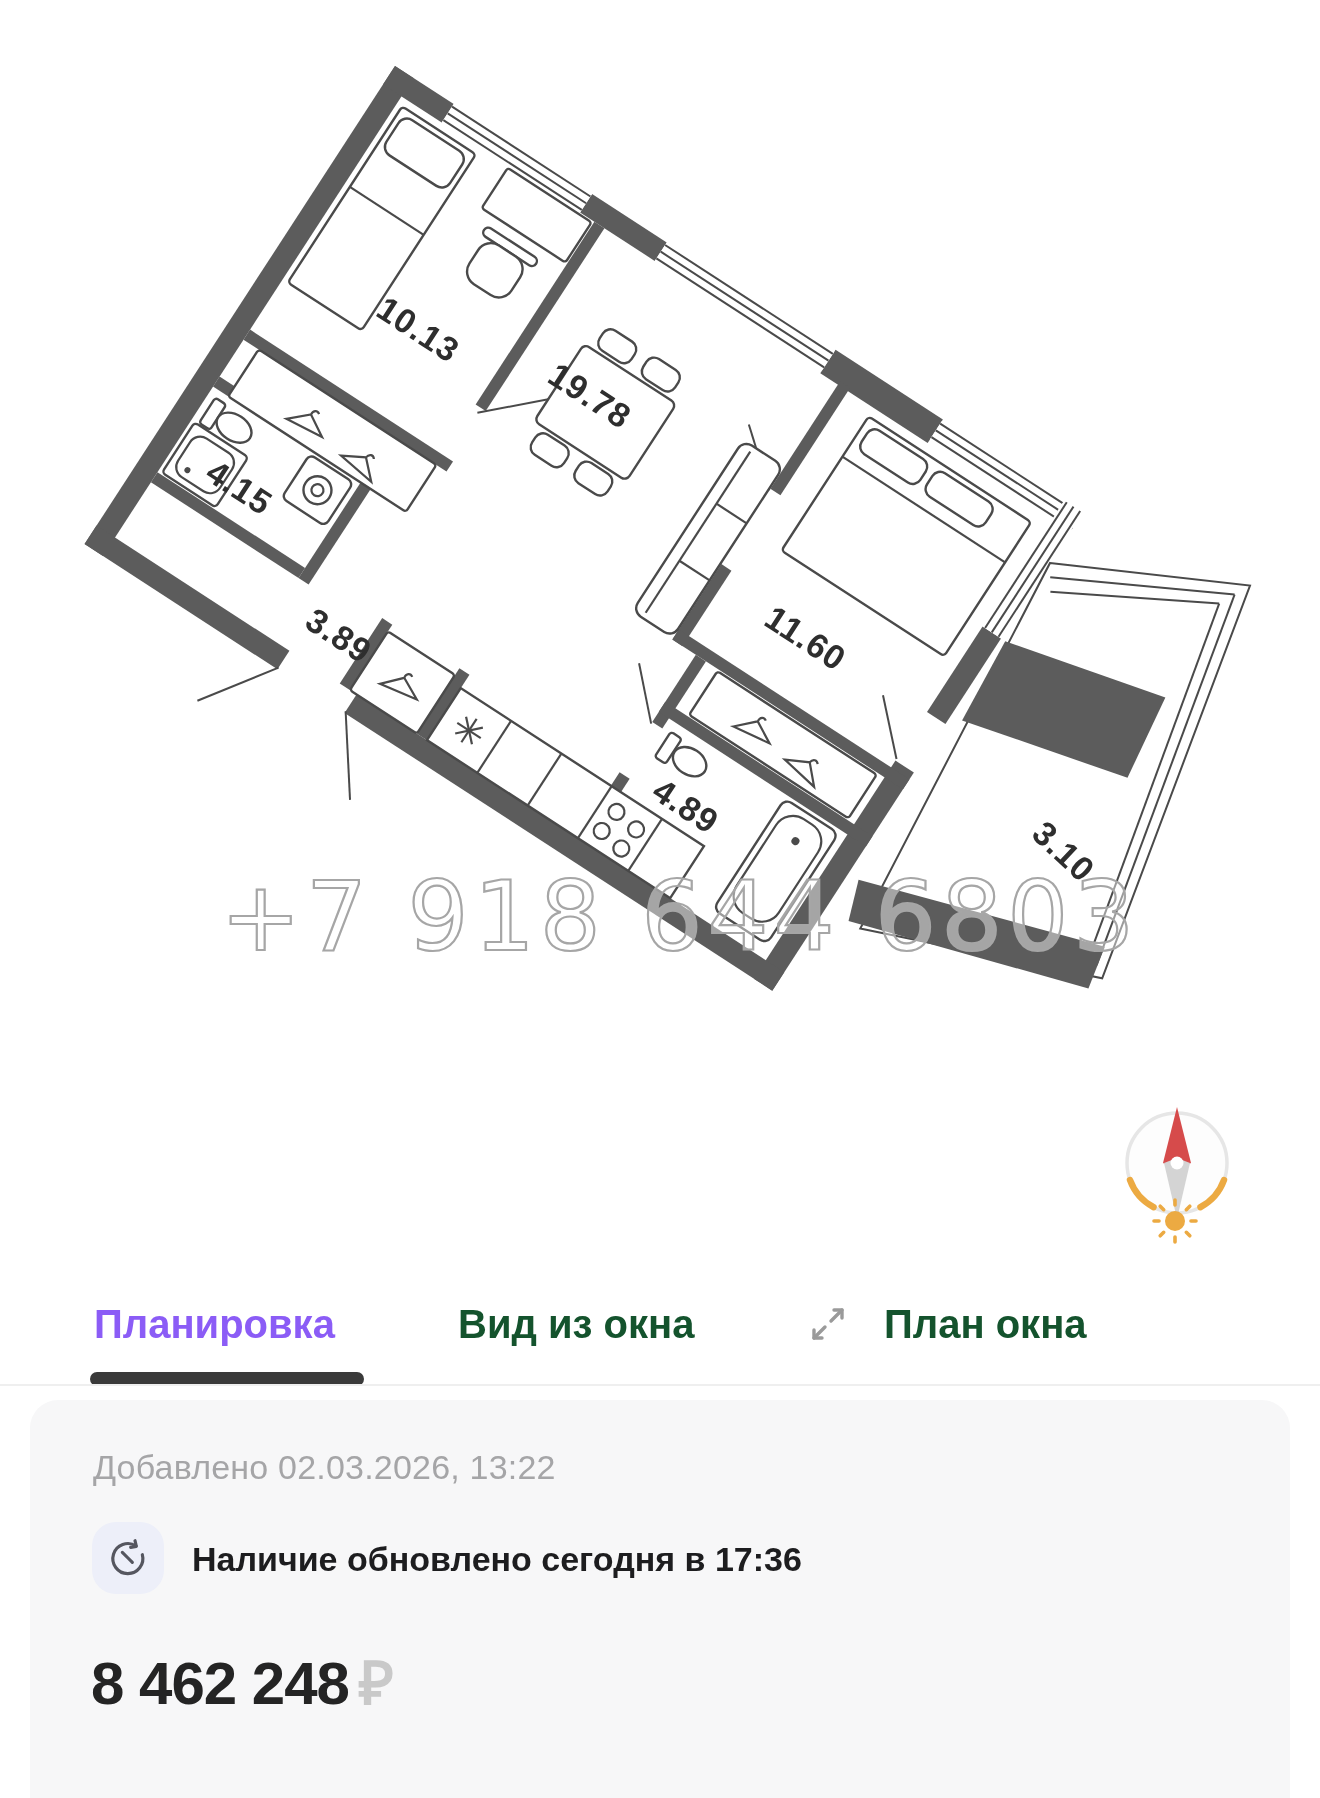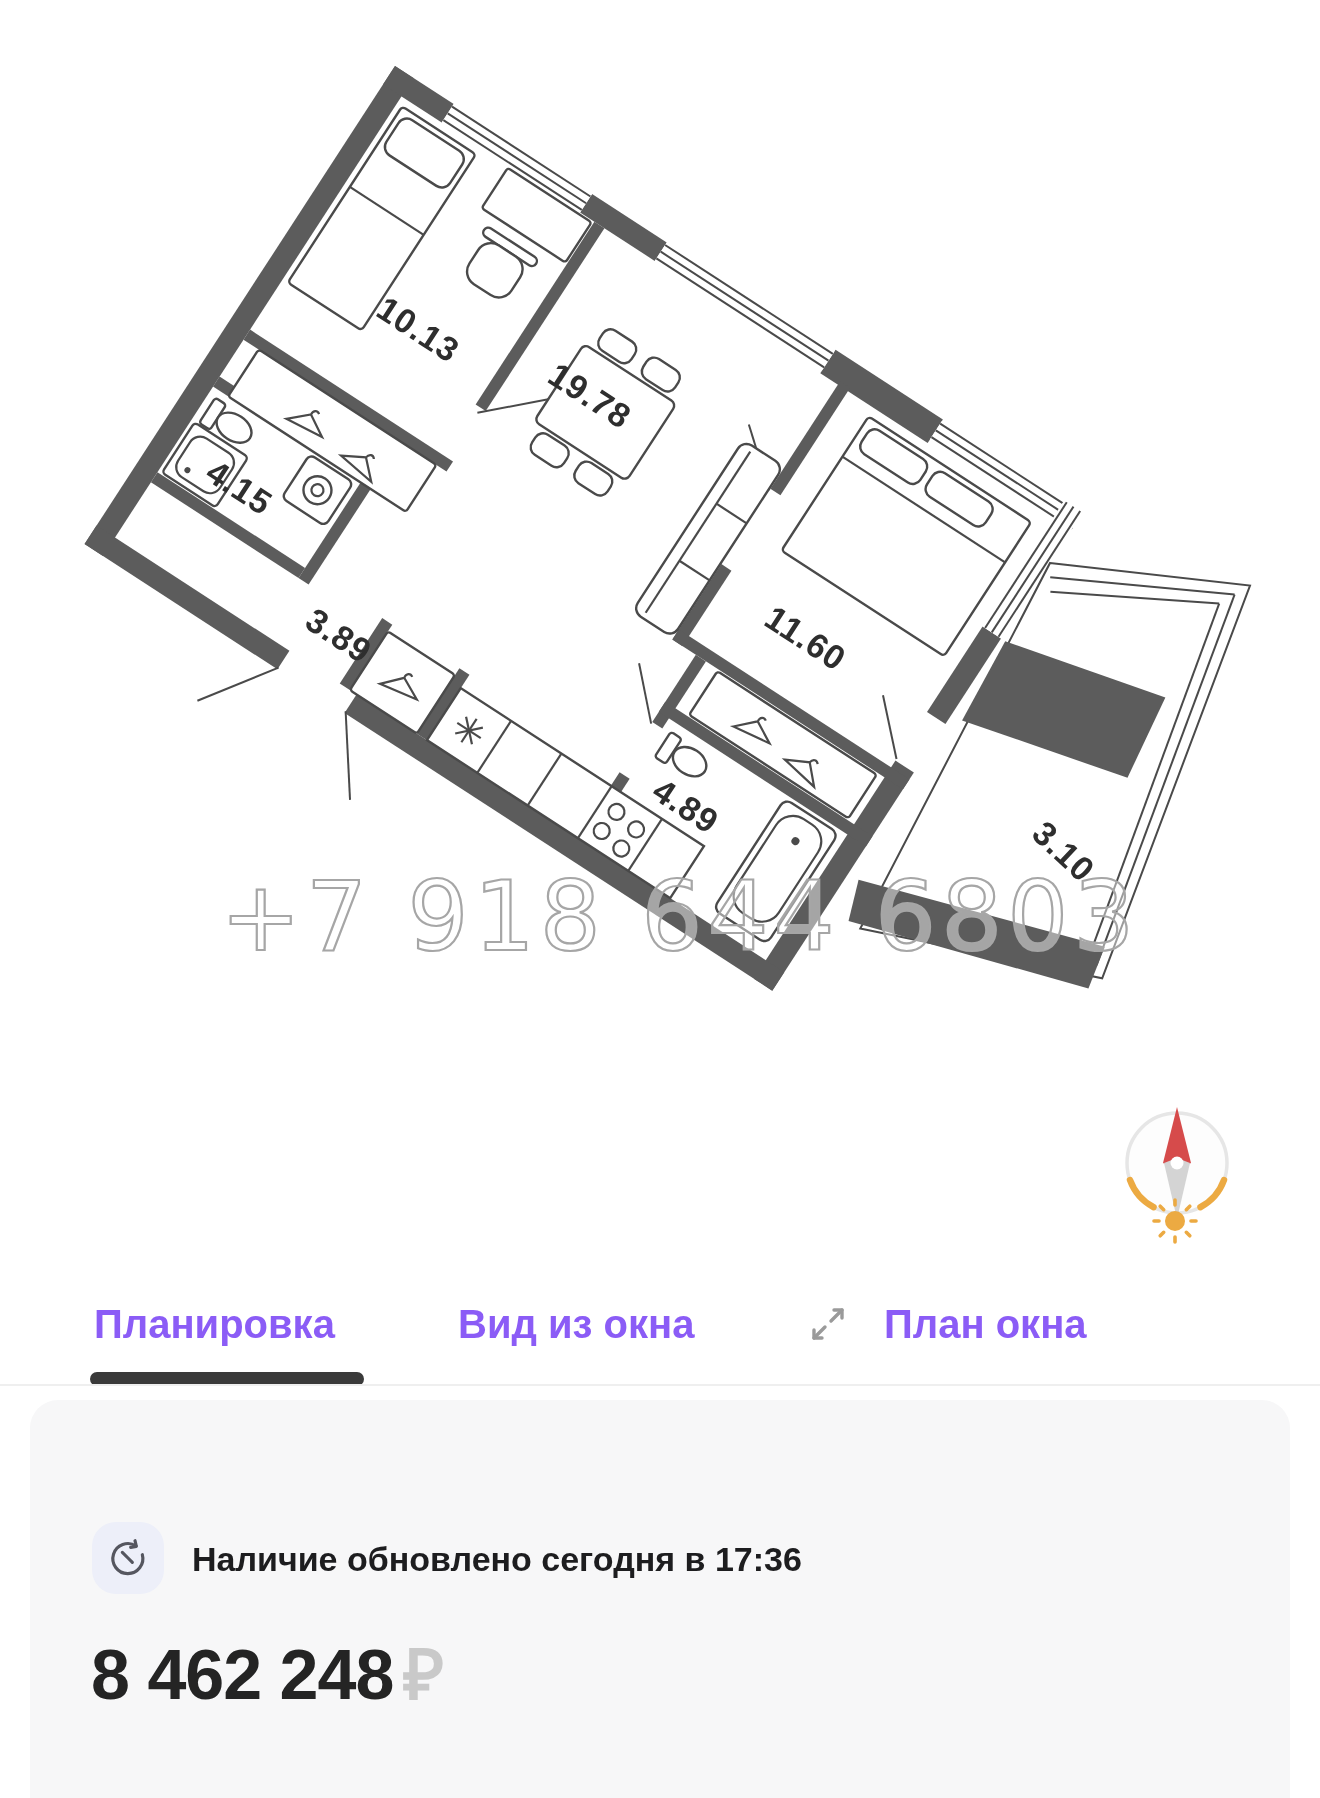--- a/index.html
+++ b/index.html
@@ -26,21 +26,21 @@
     font-family:"DejaVu Sans", sans-serif;
     font-size:96px;font-weight:500;letter-spacing:5px;
     fill:rgba(255,255,255,0.45);
     stroke:#a6a6a6;stroke-width:2.2px;
   }
 
   
   .tab{
     position:absolute;top:1302px;
     font-size:40px;font-weight:700;line-height:44px;
-    color:#8b5cf6;white-space:nowrap;cursor:pointer;
+    color:#14532d;white-space:nowrap;cursor:pointer;
   }
   .tab.active{color:#8b5cf6;}
   .tab-underline{
     position:absolute;left:90px;top:1372px;width:274px;height:14px;
     background:#3a3a3a;border-radius:8px;
   }
   .tab-hairline{
     position:absolute;left:0;top:1384px;width:1320px;height:2px;background:#efefef;
   }
   .expand-icon{position:absolute;left:804px;top:1300px;width:48px;height:48px;cursor:pointer;}
@@ -57,22 +57,22 @@
   .avail-icon{
     position:absolute;left:62px;top:122px;width:72px;height:72px;
     background:#edeff9;border-radius:24px;
     display:flex;align-items:center;justify-content:center;
   }
   .avail-text{
     position:absolute;left:162px;top:140px;
     font-size:34px;font-weight:700;color:#1d1d1f;white-space:nowrap;
   }
   .price{
-    position:absolute;left:61px;top:224px;
-    font-size:70px;font-weight:800;color:#242424;letter-spacing:-1px;white-space:nowrap;
+    position:absolute;left:61px;top:240px;
+    font-size:60px;font-weight:800;color:#242424;letter-spacing:-1px;white-space:nowrap;
   }
   .price .cur{color:#c9c9c9;font-weight:700;margin-left:10px;}
   .price-note{
     position:absolute;left:63px;top:346px;
     font-size:36px;font-weight:600;color:#1d1d1f;white-space:nowrap;
   }
 </style>
 </head>
 <body>
 
@@ -283,20 +283,21 @@
       <line x1="21" y1="27" x2="10" y2="38"></line>
       <polyline points="10,30 10,38 18,38"></polyline>
     </g>
   </svg>
 </div>
 <div class="tab" style="left:884px">План окна</div>
 <div class="tab-underline"></div>
 <div class="tab-hairline"></div>
 
 <div class="card">
+  <div class="added">Добавлено 02.03.2026, 13:22</div>
 
   <div class="avail-icon">
     <svg viewBox="0 0 24 24" width="40" height="40">
       <g fill="none" stroke="#55565f" stroke-width="1.9" stroke-linecap="round" stroke-linejoin="round">
         <path d="M16.8 4.8 A9 9 0 1 0 20.6 10"></path>
         <polyline points="16.2,1.6 17,5 13.6,5.6"></polyline>
         <polyline points="8.6,8.6 12,12 14.6,14.6"></polyline>
       </g>
     </svg>
   </div>

